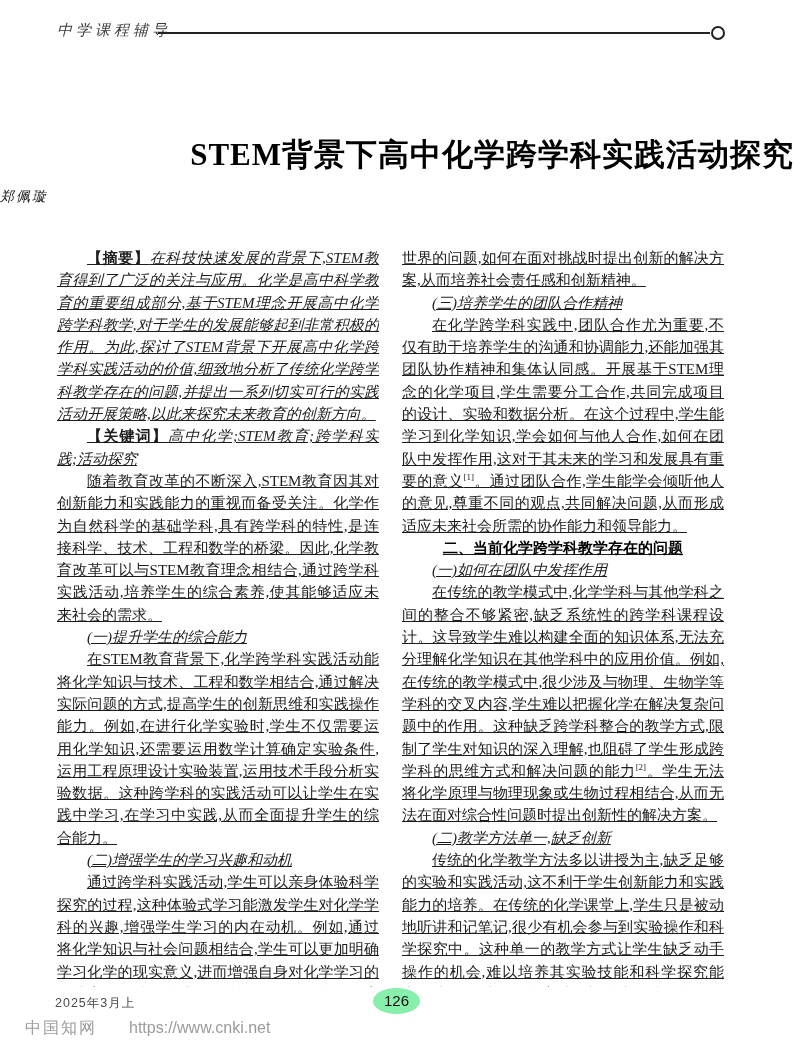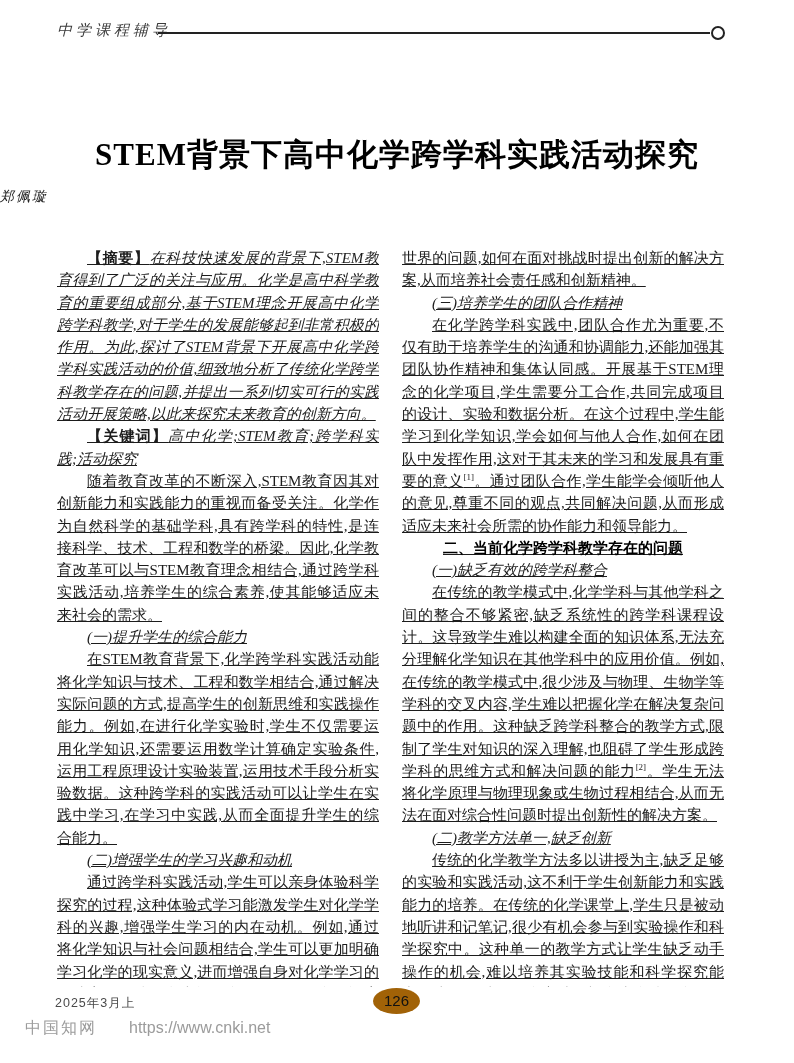--- a/index.html
+++ b/index.html
@@ -16,21 +16,21 @@
   }
   .masthead-rule{
     position:absolute;left:158px;top:32px;width:552px;height:2px;background:#222;
   }
   .masthead-ring{
     position:absolute;left:711px;top:26px;width:10px;height:10px;
     border:2px solid #222;border-radius:50%;background:#fff;
   }
   
   .title{
-    position:absolute;left:0;top:134px;width:794px;text-align:center;
+    position:absolute;left:0;top:134px;width:794px;text-align:right;
     font-size:31px;font-weight:bold;letter-spacing:1px;color:#000;
   }
   .author{
     position:absolute;left:0;top:188px;width:794px;
     font-size:14px;font-style:italic;letter-spacing:2px;color:#222;
   }
   
   .columns{
     position:absolute;left:57px;top:247px;width:680px;height:740px;
     display:flex;gap:23px;
@@ -58,21 +58,21 @@
   p.noindent{text-indent:0;}
   sup.ref{font-size:9px;line-height:0;}
   
   .issue-date{
     position:absolute;left:55px;top:995px;
     font-family:"Liberation Sans","DejaVu Sans",sans-serif;
     font-size:12.5px;color:#4a4a4a;letter-spacing:1px;
   }
   .page-badge{
     position:absolute;left:373px;top:988px;width:47px;height:26px;
-    background:#a16207;border-radius:50%;
+    background:#86efac;border-radius:50%;
     text-align:center;line-height:26px;
     font-family:"Liberation Sans","DejaVu Sans",sans-serif;
     font-size:15px;color:#111;
   }
   .watermark{
     position:absolute;left:25px;top:1018px;
     font-family:"Liberation Sans","DejaVu Sans",sans-serif;
     font-size:16px;color:#9b9b9b;white-space:nowrap;
   }
   .watermark .brand{margin-right:32px;letter-spacing:2px;}
@@ -99,21 +99,21 @@
       <p>在STEM教育背景下,化学跨学科实践活动能将化学知识与技术、工程和数学相结合,通过解决实际问题的方式,提高学生的创新思维和实践操作能力。例如,在进行化学实验时,学生不仅需要运用化学知识,还需要运用数学计算确定实验条件,运用工程原理设计实验装置,运用技术手段分析实验数据。这种跨学科的实践活动可以让学生在实践中学习,在学习中实践,从而全面提升学生的综合能力。</p>
       <p class="subheading">(二)增强学生的学习兴趣和动机</p>
       <p>通过跨学科实践活动,学生可以亲身体验科学探究的过程,这种体验式学习能激发学生对化学学科的兴趣,增强学生学习的内在动机。例如,通过将化学知识与社会问题相结合,学生可以更加明确学习化学的现实意义,进而增强自身对化学学习的热情和积极性。学生能够学会如何将化学知识应用于解决现实</p>
     </div>
 
     <div class="col">
       <p class="noindent">世界的问题,如何在面对挑战时提出创新的解决方案,从而培养社会责任感和创新精神。</p>
       <p class="subheading">(三)培养学生的团队合作精神</p>
       <p><span>在化学跨学科实践中,团队合作尤为重要,不仅有助于培养学生的沟通和协调能力,还能加强其团队协作精神和集体认同感。开展基于STEM理念的化学项目,学生需要分工合作,共同完成项目的设计、实验和数据分析。在这个过程中,学生能学习到化学知识,学会如何与他人合作,如何在团队中发挥作用,这对于其未来的学习和发展具有重要的意义</span><sup class="ref">[1]</sup><span>。通过团队合作,学生能学会倾听他人的意见,尊重不同的观点,共同解决问题,从而形成适应未来社会所需的协作能力和领导能力。</span></p>
       <p class="heading">二、当前化学跨学科教学存在的问题</p>
-      <p class="subheading">(一)缺乏有效的跨学科整合</p>
+      <p class="subheading">(一)如何在团队中发挥作用</p>
       <p><span>在传统的教学模式中,化学学科与其他学科之间的整合不够紧密,缺乏系统性的跨学科课程设计。这导致学生难以构建全面的知识体系,无法充分理解化学知识在其他学科中的应用价值。例如,在传统的教学模式中,很少涉及与物理、生物学等学科的交叉内容,学生难以把握化学在解决复杂问题中的作用。这种缺乏跨学科整合的教学方式,限制了学生对知识的深入理解,也阻碍了学生形成跨学科的思维方式和解决问题的能力</span><sup class="ref">[2]</sup><span>。学生无法将化学原理与物理现象或生物过程相结合,从而无法在面对综合性问题时提出创新性的解决方案。</span></p>
       <p class="subheading">(二)教学方法单一,缺乏创新</p>
       <p>传统的化学教学方法多以讲授为主,缺乏足够的实验和实践活动,这不利于学生创新能力和实践能力的培养。在传统的化学课堂上,学生只是被动地听讲和记笔记,很少有机会参与到实验操作和科学探究中。这种单一的教学方式让学生缺乏动手操作的机会,难以培养其实验技能和科学探究能力。此外,传统的教学方法忽视学生个性化学习需求和主动探索</p>
     </div>
 
   </div>
 
   <div class="issue-date">2025年3月上</div>
   <div class="page-badge">126</div>
   <div class="watermark"><span class="brand">中国知网</span><span>https://www.cnki.net</span></div>

